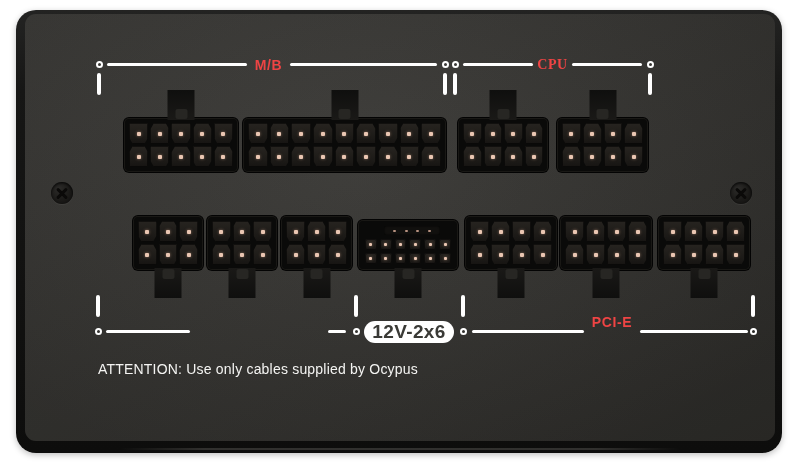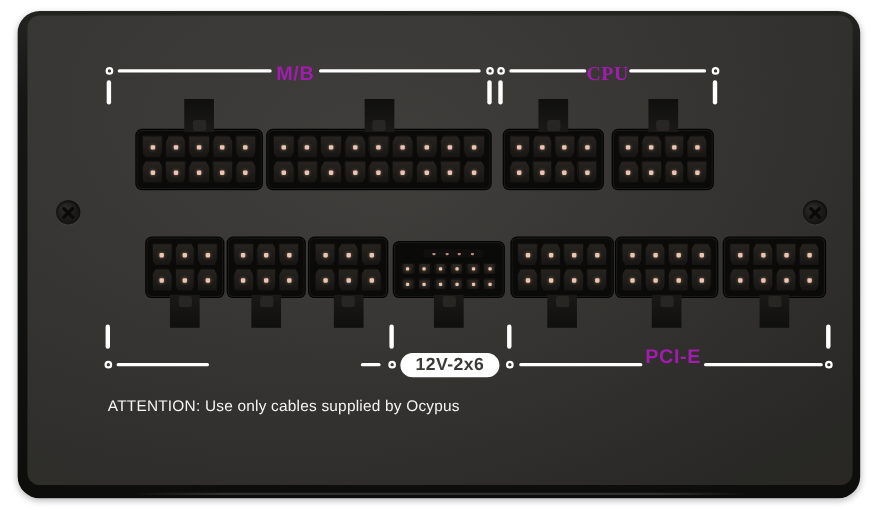--- a/index.html
+++ b/index.html
@@ -19,23 +19,23 @@
   
   .screw{position:absolute;width:22px;height:22px;border-radius:50%;
          background:radial-gradient(circle at 35% 30%,#2c2b29,#1b1a18 55%,#121110 100%);
          box-shadow:0 1px 1px rgba(255,255,255,0.06),inset 0 1px 3px rgba(0,0,0,0.9);}
   .screw i{position:absolute;left:4px;top:9.5px;width:14px;height:3px;border-radius:2px;background:#0b0a09;}
   .screw i.s1{transform:rotate(45deg);} .screw i.s2{transform:rotate(-45deg);}
   
   .mline{position:absolute;height:3px;background:#fff;border-radius:2px;}
   .mcircle{position:absolute;width:7px;height:7px;box-sizing:border-box;border:2px solid #fff;border-radius:50%;}
   .mtick{position:absolute;width:4px;height:22px;background:#fff;border-radius:2px;}
-  .plabel{position:absolute;color:#a21caf;font-size:18px;font-weight:bold;letter-spacing:0.6px;text-align:center;}
+  .plabel{position:absolute;color:#ef4444;font-size:14px;font-weight:bold;letter-spacing:0.6px;text-align:center;}
   .badge{position:absolute;left:364px;top:321px;width:90px;height:22px;border-radius:11px;background:#fff;
-         color:#3a3a36;font-size:16px;font-weight:bold;letter-spacing:0.4px;text-align:center;line-height:22px;}
+         color:#3a3a36;font-size:19px;font-weight:bold;letter-spacing:0.4px;text-align:center;line-height:22px;}
   .attention{position:absolute;left:98px;top:361px;color:#f4f4f2;font-size:14px;letter-spacing:0.2px;}
   
   .connector{position:absolute;background:#0a0a09;border-radius:5px;
              box-shadow:0 0 0 1px #030303,0 1px 0 rgba(255,255,255,0.05),inset 0 0 0 1px #191815;}
   .clip-slot{position:absolute;left:50%;transform:translateX(-50%);width:27px;height:30px;
              background:linear-gradient(180deg,#121210,#1c1b19);}
   .tab-up{top:-28px;background:linear-gradient(180deg,#0f0f0e,#1a1917);}
   .tab-down{bottom:-28px;background:linear-gradient(0deg,#0f0f0e,#1a1917);}
   .tab-up::after,.tab-down::after{content:"";position:absolute;left:50%;transform:translateX(-50%);
              width:12px;height:10px;background:#272623;border-radius:2px;}

